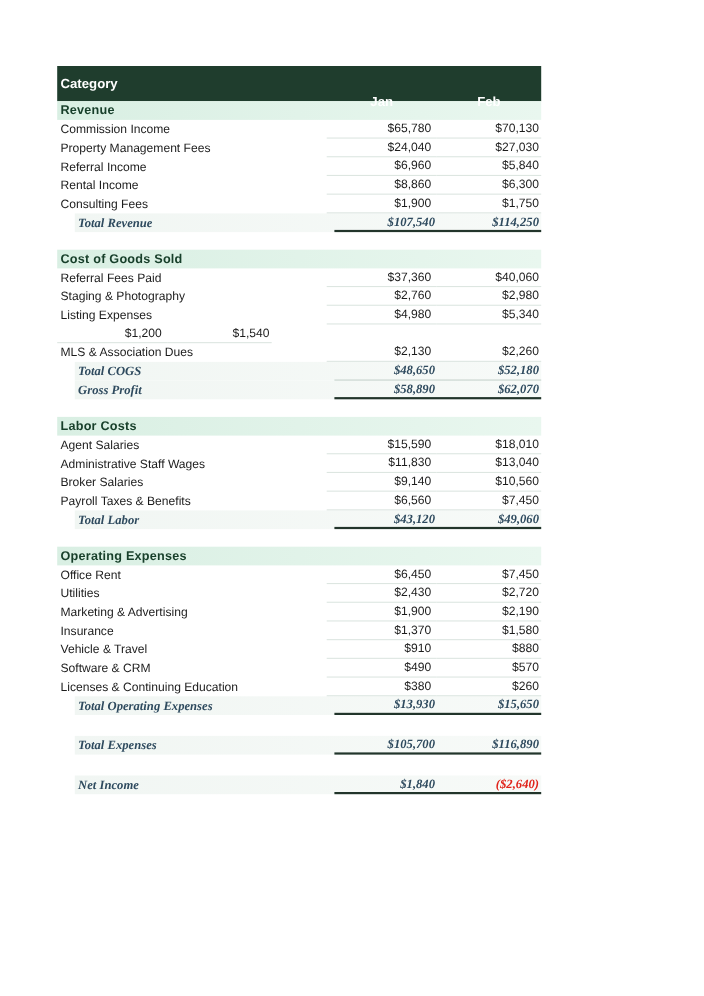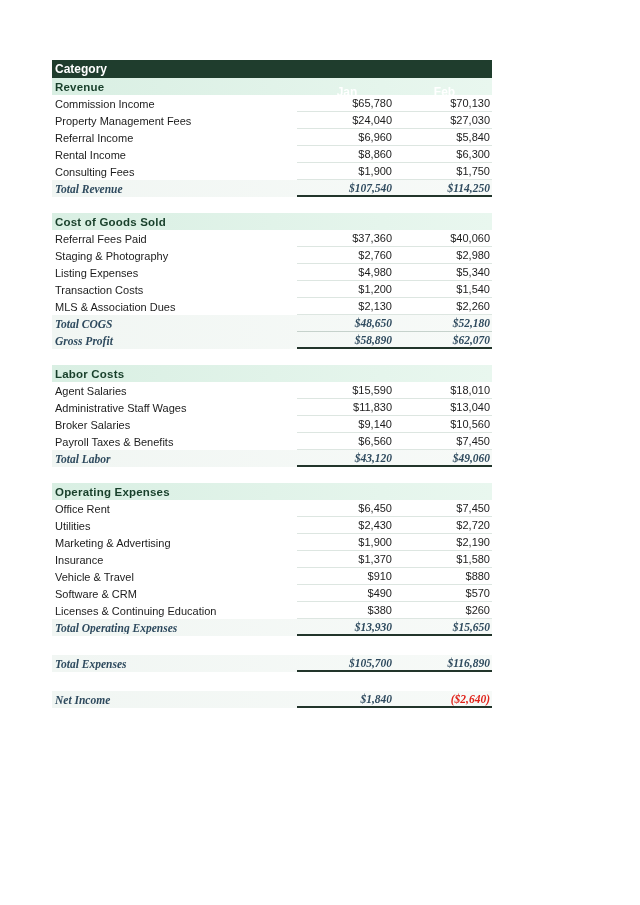--- a/index.html
+++ b/index.html
@@ -4,28 +4,28 @@
 <style>
   html,body{margin:0;padding:0;background:#ffffff;}
   body{width:640px;height:905px;position:relative;font-family:"Liberation Sans",sans-serif;-webkit-font-smoothing:antialiased;}
   .sheet{position:absolute;left:0;top:0;width:640px;height:905px;background:#ffffff;}
   .fin-table{position:absolute;left:52px;top:60px;width:440px;}
   .row{display:flex;align-items:center;height:17px;font-size:11px;color:#1c1c1c;}
   .cell-cat{width:245px;padding-left:3px;box-sizing:border-box;white-space:nowrap;overflow:hidden;}
   .cell-num{width:100px;text-align:right;padding-right:5px;box-sizing:border-box;align-self:stretch;display:flex;align-items:center;justify-content:flex-end;}
   .cell-num.feb{width:95px;padding-right:2px;}
   
-  .row.hdr{height:18px;background:#1f3d2d;color:#ffffff;font-weight:bold;font-size:12px;}
+  .row.hdr{height:32px;background:#1f3d2d;color:#ffffff;font-weight:bold;font-size:12px;}
   .row.hdr .cell-num{justify-content:center;padding-right:0;margin-top:32px;}
   
   .row.section{background:linear-gradient(90deg,#d9efe3 0%,#e9f7ef 100%);color:#173f2a;font-weight:bold;font-size:11.5px;letter-spacing:.2px;gap:20px;}
   
   .row.item .cell-num{border-bottom:1px solid #dde6e1;}
   
-  .row.total,.row.total_thin{background:linear-gradient(90deg,#f1f6f3 0%,#f7faf8 100%);font-family:"Liberation Serif",serif;font-style:italic;font-weight:bold;color:#2e4a5e;font-size:11.5px;}
+  .row.total,.row.total_thin{background:linear-gradient(90deg,#f1f6f3 0%,#f7faf8 100%);font-family:"Liberation Serif",serif;font-style:italic;font-weight:bold;color:#2e4a5e;font-size:11.5px;margin-left:16px;}
   .row.total .cell-num{border-bottom:2.5px solid #22352b;}
   .row.total_thin .cell-num{border-bottom:1px solid #c6d2cc;}
   .neg{color:#e0231a;}
   .spacer{height:16px;}
   .spacer.lg{height:19px;}
 </style>
 </head>
 <body>
 
 <div class="sheet">
@@ -86,21 +86,20 @@
           <div class="cell-cat">Staging &amp; Photography</div>
           <div class="cell-num jan">$2,760</div>
           <div class="cell-num feb">$2,980</div>
         </div>
         <div class="row item">
           <div class="cell-cat">Listing Expenses</div>
           <div class="cell-num jan">$4,980</div>
           <div class="cell-num feb">$5,340</div>
         </div>
         <div class="row item">
-          <div class="cell-cat">Transaction Costs</div>
           <div class="cell-num jan">$1,200</div>
           <div class="cell-num feb">$1,540</div>
         </div>
         <div class="row item">
           <div class="cell-cat">MLS &amp; Association Dues</div>
           <div class="cell-num jan">$2,130</div>
           <div class="cell-num feb">$2,260</div>
         </div>
         <div class="row total_thin">
           <div class="cell-cat">Total COGS</div>

